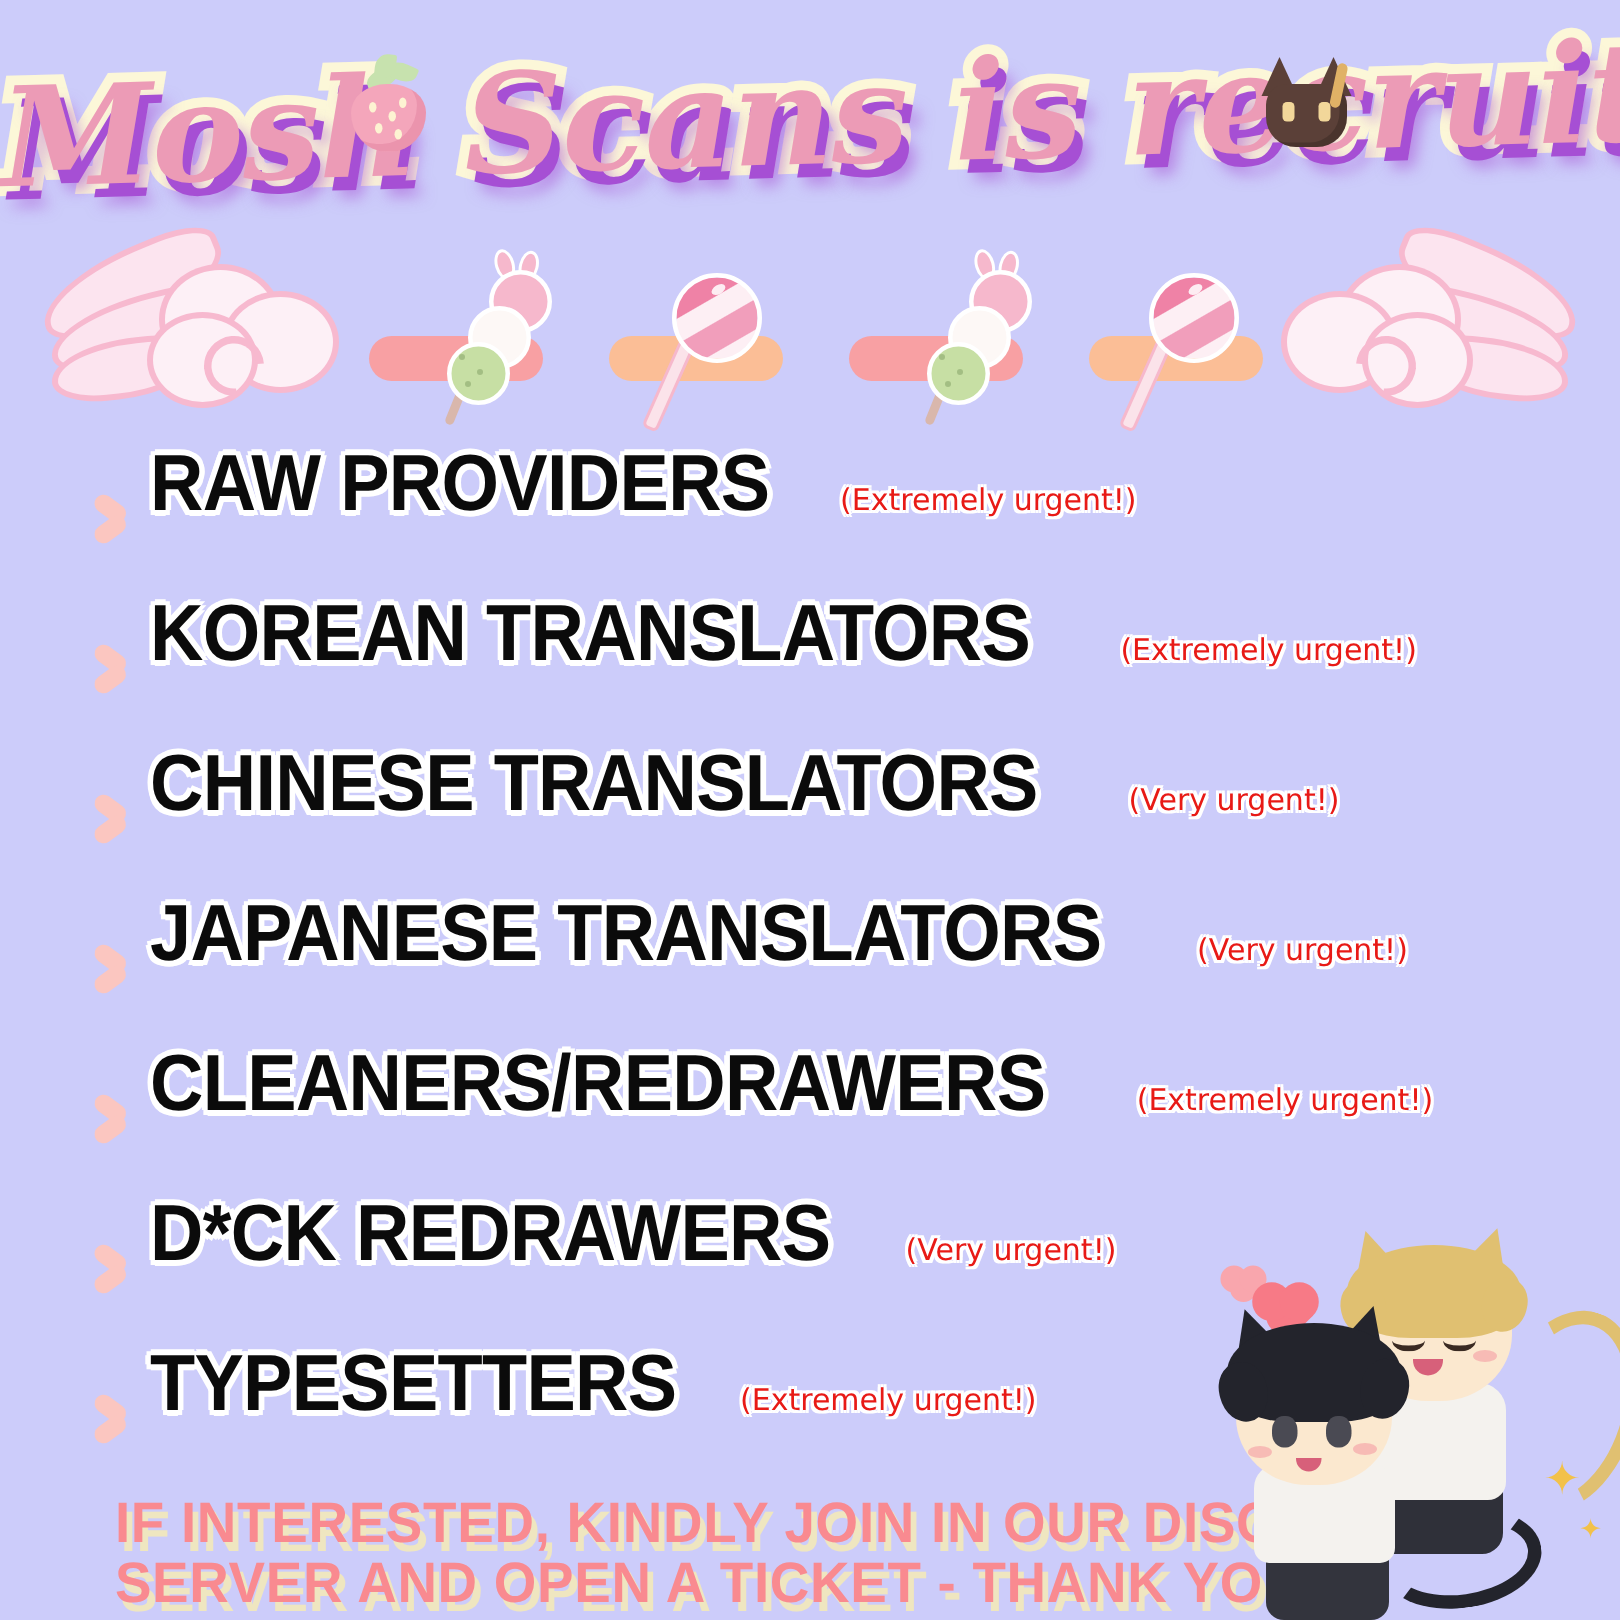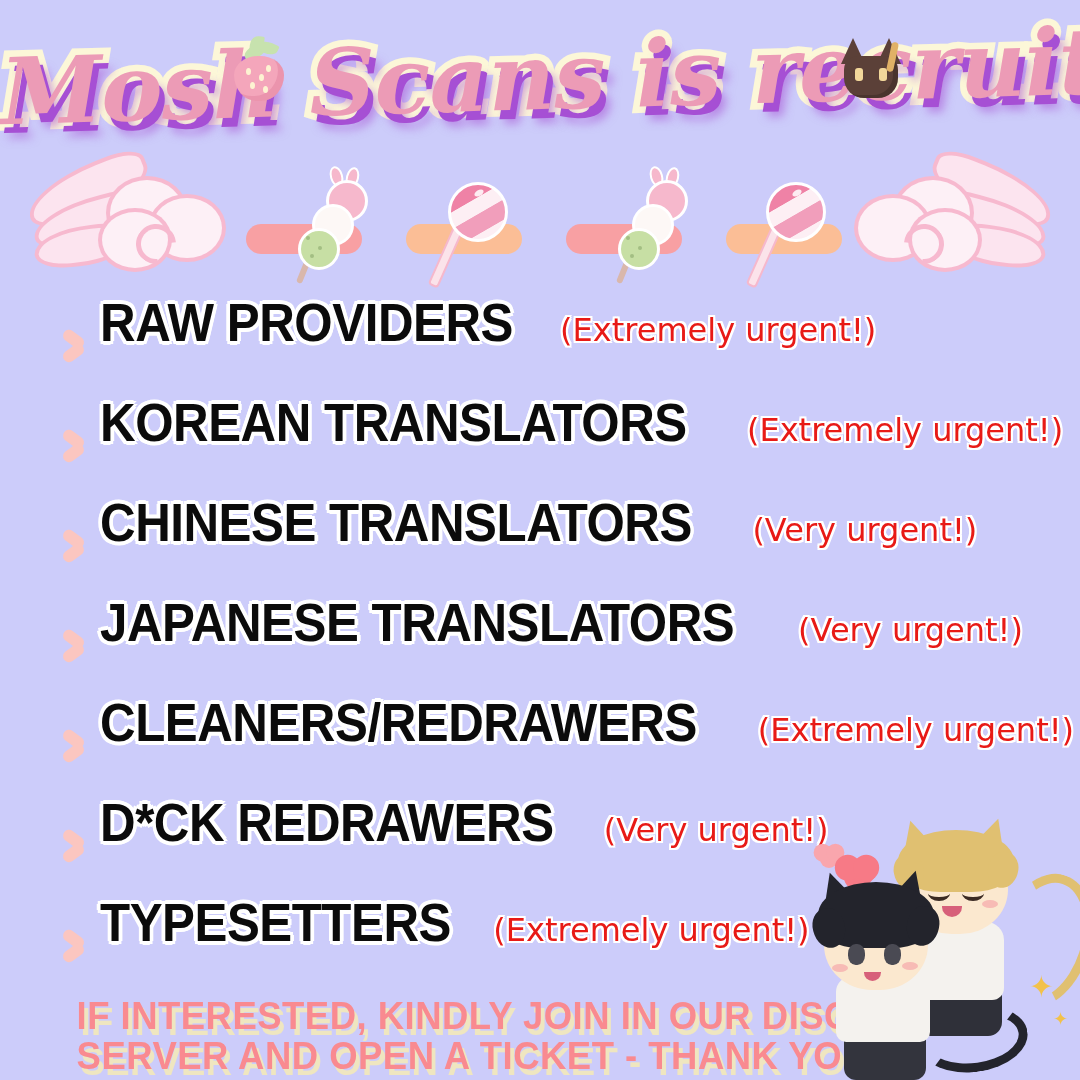--- a/index.html
+++ b/index.html
@@ -303,21 +303,21 @@
     transform-origin: left center;
     white-space: nowrap;
     text-shadow:
       -3px -3px 0 #fff, 3px -3px 0 #fff,
       -3px  3px 0 #fff, 3px  3px 0 #fff,
        0   -4px 0 #fff, 0    4px 0 #fff,
       -4px  0   0 #fff, 4px  0   0 #fff;
   }
   .role-urgency {
     font-family: "DejaVu Sans", sans-serif;
-    font-size: 32px;
+    font-size: 20px;
     line-height: 1;
     color: #e81a16;
     white-space: nowrap;
     margin-left: 16px;
     text-shadow:
       -2px -2px 0 #fff, 2px -2px 0 #fff,
       -2px  2px 0 #fff, 2px  2px 0 #fff,
        0   -2px 0 #fff, 0    2px 0 #fff,
       -2px  0   0 #fff, 2px  0   0 #fff;
   }

